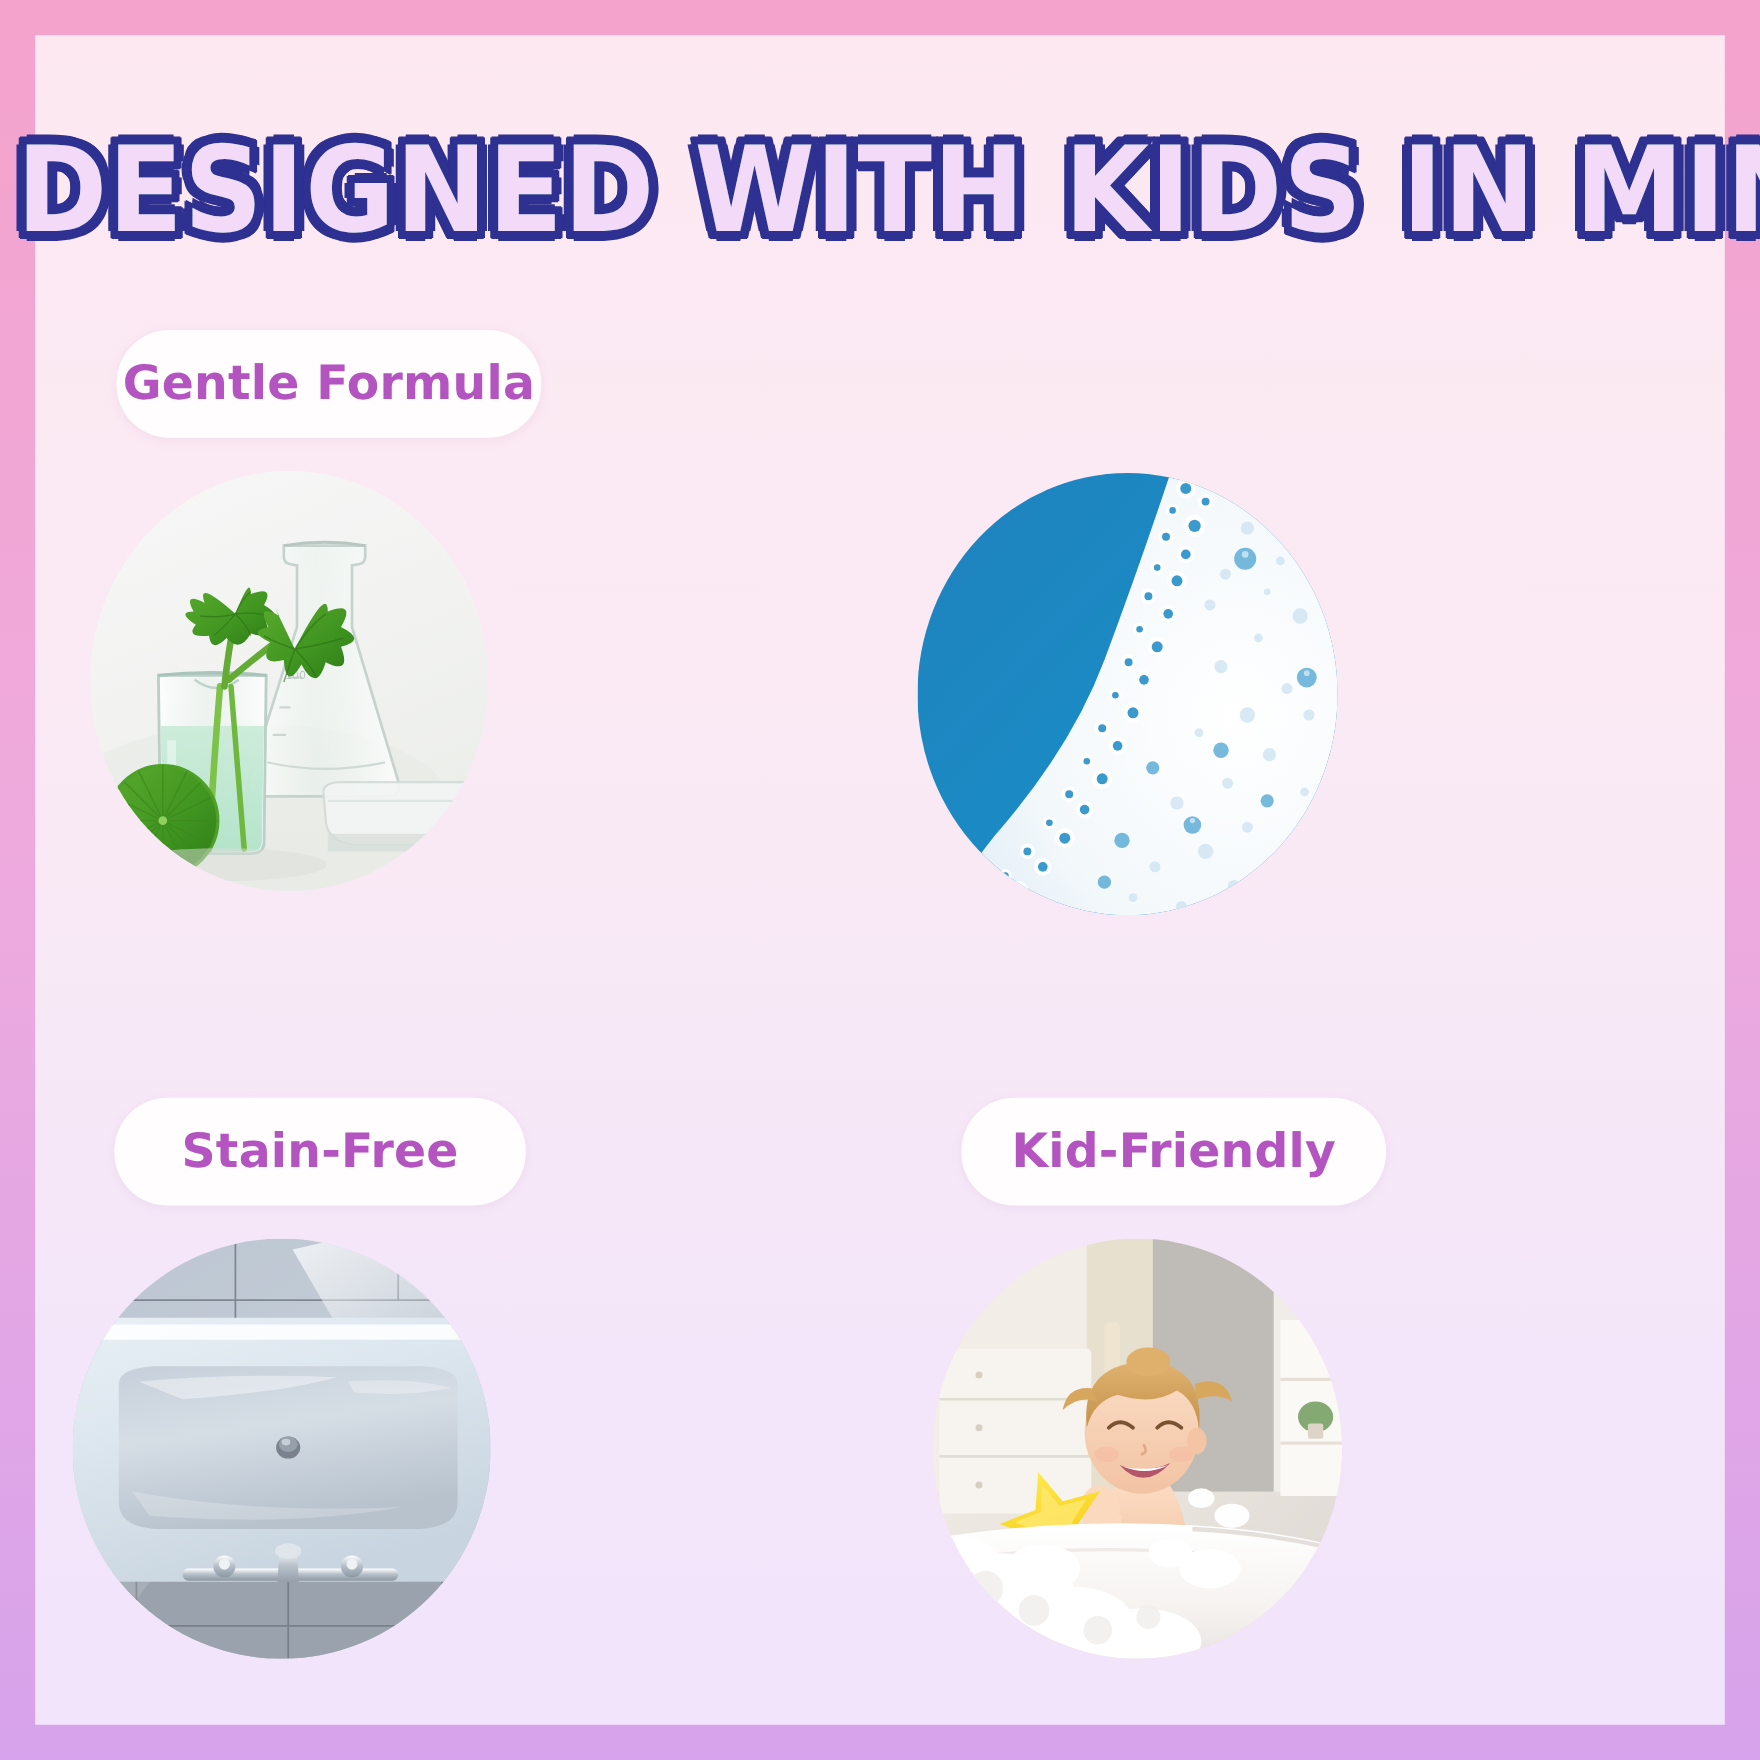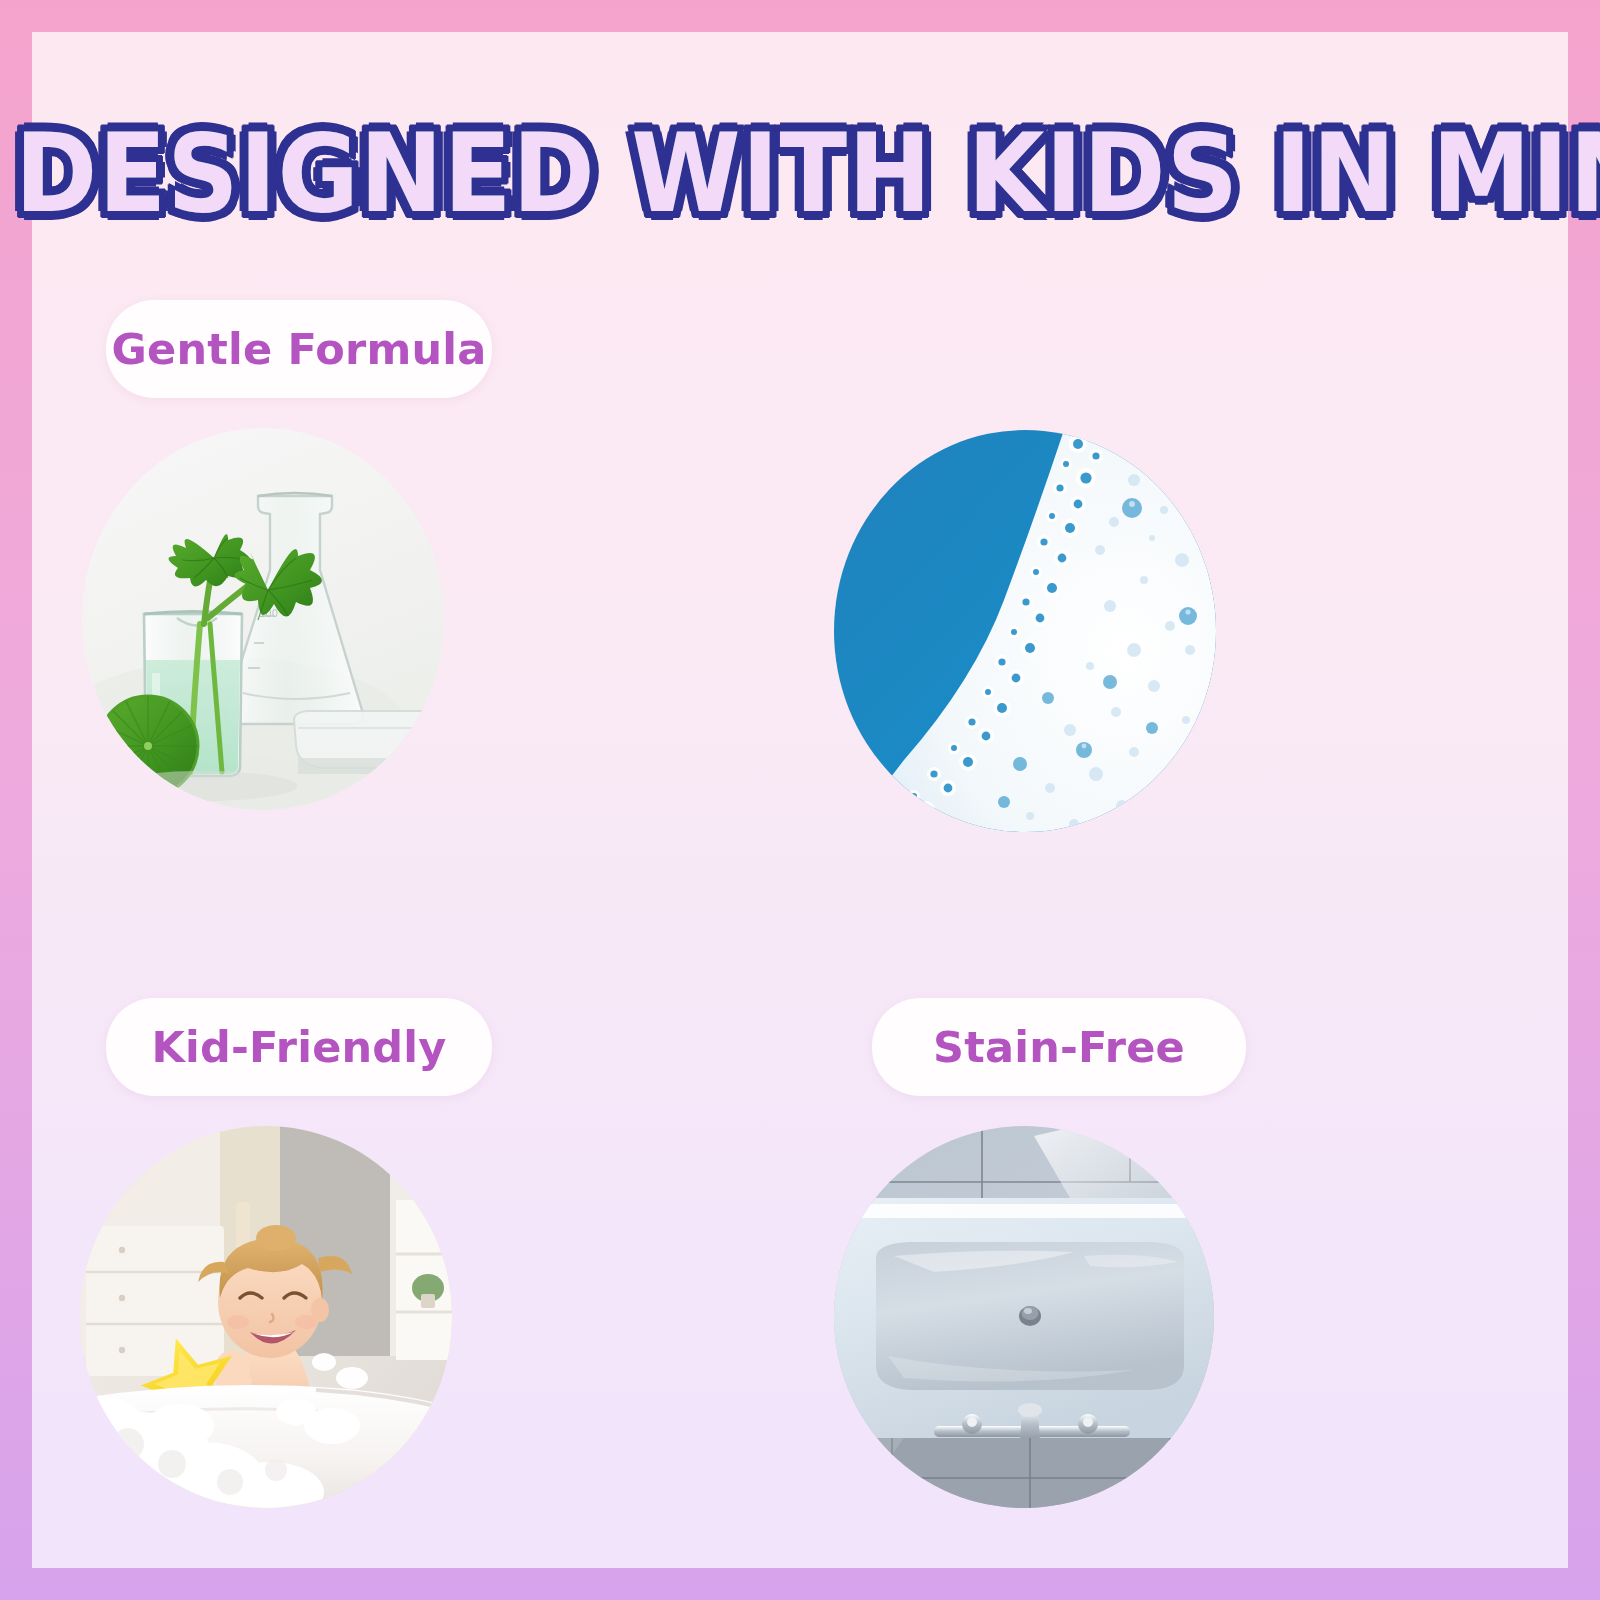--- a/index.html
+++ b/index.html
@@ -333,20 +333,108 @@
             <g fill="#ffffff" opacity=".55">
               <circle cx="298" cy="74" r="3"></circle>
                 <circle cx="354" cy="182" r="2.6"></circle>
                 <circle cx="250" cy="316" r="2.4"></circle>
             </g>
           </g>
         </svg>
       </div>
     </div>
 
+    <div class="cell c-right">
+      <div class="pill pill-w4">
+        <span class="pill-label">Stain-Free</span>
+      </div>
+
+      <div class="media m4">
+        <svg viewBox="0 0 380 382" preserveAspectRatio="xMidYMid slice">
+          <defs>
+            <linearGradient id="tilebg" x1="0" y1="0" x2="0.6" y2="1">
+              <stop offset="0%" stop-color="#bcc6d2"></stop>
+              <stop offset="60%" stop-color="#c3ccd6"></stop>
+              <stop offset="100%" stop-color="#aab4bf"></stop>
+            </linearGradient>
+            <linearGradient id="tubout" x1="0" y1="0" x2="0.5" y2="1">
+              <stop offset="0%" stop-color="#e9f0f6"></stop>
+              <stop offset="40%" stop-color="#dde7ef"></stop>
+              <stop offset="100%" stop-color="#c8d4df"></stop>
+            </linearGradient>
+            <linearGradient id="tubin" x1="0" y1="0" x2="0.3" y2="1">
+              <stop offset="0%" stop-color="#c7d0da"></stop>
+              <stop offset="45%" stop-color="#d5dde5"></stop>
+              <stop offset="100%" stop-color="#b7c2cd"></stop>
+            </linearGradient>
+            <linearGradient id="sunray" x1="0" y1="0" x2="1" y2="1">
+              <stop offset="0%" stop-color="#ffffff" stop-opacity=".95"></stop>
+              <stop offset="100%" stop-color="#ffffff" stop-opacity="0"></stop>
+            </linearGradient>
+            <linearGradient id="chrome" x1="0" y1="0" x2="0" y2="1">
+              <stop offset="0%" stop-color="#ffffff"></stop>
+              <stop offset="45%" stop-color="#b9c2cb"></stop>
+              <stop offset="100%" stop-color="#8d97a2"></stop>
+            </linearGradient>
+            <clipPath id="cliptub">
+                <rect width="380" height="382"></rect>
+              </clipPath>
+          </defs>
+
+          <g clip-path="url(#cliptub)">
+            <rect width="380" height="382" fill="url(#tilebg)"></rect>
+
+            <g stroke="#5c646e" stroke-width="1.6" opacity=".65">
+              <line x1="148" y1="0" x2="148" y2="100"></line>
+              <line x1="0" y1="56" x2="380" y2="56"></line>
+              <line x1="296" y1="0" x2="296" y2="56"></line>
+            </g>
+
+            <path d="M200 10 L330 -20 L380 60 L250 96 Z" fill="url(#sunray)" opacity=".85"></path>
+            <path d="M0 150 L90 120 L120 200 L20 240 Z" fill="url(#sunray)" opacity=".6"></path>
+
+            <path d="M-22 108 Q-22 74 30 72 L350 72 Q402 74 402 108 L402 274 Q402 310 348 312 L32 312 Q-22 310 -22 274 Z" fill="url(#tubout)"></path>
+
+            <path d="M-22 108 Q-22 80 30 78 L350 78 Q402 80 402 106 L402 118 Q402 94 350 92 L30 92 Q-22 94 -22 118 Z" fill="#ffffff" opacity=".85"></path>
+
+            <path d="M42 132 Q42 118 74 116 L318 116 Q350 118 350 132 L350 240 Q350 262 316 264 L76 264 Q42 262 42 240 Z" fill="url(#tubin)"></path>
+
+            <path d="M60 130 Q150 122 240 126 Q190 140 100 146 Z" fill="#ffffff" opacity=".4"></path>
+            <path d="M250 130 Q310 126 344 136 Q300 144 256 140 Z" fill="#ffffff" opacity=".3"></path>
+            <path d="M54 230 Q160 250 300 244 Q200 262 70 252 Z" fill="#ffffff" opacity=".22"></path>
+
+            <ellipse cx="196" cy="190" rx="11" ry="10" fill="#7a838d"></ellipse>
+            <ellipse cx="196" cy="187" rx="8.5" ry="7" fill="#96a0aa"></ellipse>
+            <ellipse cx="194" cy="185" rx="4" ry="3" fill="#c7ced5"></ellipse>
+
+            <rect x="100" y="300" width="196" height="11" rx="5" fill="url(#chrome)"></rect>
+            <path d="M188 284 Q196 280 204 284 L206 316 L186 316 Z" fill="url(#chrome)"></path>
+            <ellipse cx="196" cy="284" rx="12" ry="7" fill="#dfe5ea"></ellipse>
+            <circle cx="138" cy="298" r="10" fill="url(#chrome)"></circle>
+            <circle cx="138" cy="296" r="5" fill="#eef2f5"></circle>
+            <circle cx="254" cy="298" r="10" fill="url(#chrome)"></circle>
+            <circle cx="254" cy="296" r="5" fill="#eef2f5"></circle>
+            <circle cx="166" cy="334" r="9" fill="url(#chrome)"></circle>
+            <circle cx="166" cy="332" r="4.5" fill="#eef2f5"></circle>
+            <circle cx="224" cy="334" r="9" fill="url(#chrome)"></circle>
+            <circle cx="224" cy="332" r="4.5" fill="#eef2f5"></circle>
+
+            <rect x="-22" y="312" width="424" height="80" fill="#9aa3ad"></rect>
+            <g stroke="#6e777f" stroke-width="1.6" opacity=".75">
+              <line x1="58" y1="312" x2="58" y2="382"></line>
+              <line x1="196" y1="312" x2="196" y2="382"></line>
+              <line x1="336" y1="312" x2="336" y2="382"></line>
+              <line x1="-22" y1="352" x2="402" y2="352"></line>
+            </g>
+            <path d="M-22 312 L70 312 L20 382 L-22 382 Z" fill="#ffffff" opacity=".12"></path>
+          </g>
+        </svg>
+      </div>
+    </div>
+
     <div class="cell c-left">
       <div class="pill pill-w3">
         <span class="pill-label">Kid-Friendly</span>
       </div>
 
       <div class="media m3">
         <svg viewBox="0 0 372 382" preserveAspectRatio="xMidYMid slice">
           <defs>
             <linearGradient id="roombg" x1="0" y1="0" x2="1" y2="1">
               <stop offset="0%" stop-color="#f4efe7"></stop>
@@ -445,102 +533,14 @@
             <circle cx="48" cy="318" r="16"></circle>
               <circle cx="92" cy="338" r="14"></circle>
               <circle cx="150" cy="356" r="13"></circle>
             <circle cx="196" cy="344" r="11"></circle>
               <circle cx="24" cy="346" r="12"></circle>
           </g>
         </svg>
       </div>
     </div>
 
-    <div class="cell c-right">
-      <div class="pill pill-w4">
-        <span class="pill-label">Stain-Free</span>
-      </div>
-
-      <div class="media m4">
-        <svg viewBox="0 0 380 382" preserveAspectRatio="xMidYMid slice">
-          <defs>
-            <linearGradient id="tilebg" x1="0" y1="0" x2="0.6" y2="1">
-              <stop offset="0%" stop-color="#bcc6d2"></stop>
-              <stop offset="60%" stop-color="#c3ccd6"></stop>
-              <stop offset="100%" stop-color="#aab4bf"></stop>
-            </linearGradient>
-            <linearGradient id="tubout" x1="0" y1="0" x2="0.5" y2="1">
-              <stop offset="0%" stop-color="#e9f0f6"></stop>
-              <stop offset="40%" stop-color="#dde7ef"></stop>
-              <stop offset="100%" stop-color="#c8d4df"></stop>
-            </linearGradient>
-            <linearGradient id="tubin" x1="0" y1="0" x2="0.3" y2="1">
-              <stop offset="0%" stop-color="#c7d0da"></stop>
-              <stop offset="45%" stop-color="#d5dde5"></stop>
-              <stop offset="100%" stop-color="#b7c2cd"></stop>
-            </linearGradient>
-            <linearGradient id="sunray" x1="0" y1="0" x2="1" y2="1">
-              <stop offset="0%" stop-color="#ffffff" stop-opacity=".95"></stop>
-              <stop offset="100%" stop-color="#ffffff" stop-opacity="0"></stop>
-            </linearGradient>
-            <linearGradient id="chrome" x1="0" y1="0" x2="0" y2="1">
-              <stop offset="0%" stop-color="#ffffff"></stop>
-              <stop offset="45%" stop-color="#b9c2cb"></stop>
-              <stop offset="100%" stop-color="#8d97a2"></stop>
-            </linearGradient>
-            <clipPath id="cliptub">
-                <rect width="380" height="382"></rect>
-              </clipPath>
-          </defs>
-
-          <g clip-path="url(#cliptub)">
-            <rect width="380" height="382" fill="url(#tilebg)"></rect>
-
-            <g stroke="#5c646e" stroke-width="1.6" opacity=".65">
-              <line x1="148" y1="0" x2="148" y2="100"></line>
-              <line x1="0" y1="56" x2="380" y2="56"></line>
-              <line x1="296" y1="0" x2="296" y2="56"></line>
-            </g>
-
-            <path d="M200 10 L330 -20 L380 60 L250 96 Z" fill="url(#sunray)" opacity=".85"></path>
-            <path d="M0 150 L90 120 L120 200 L20 240 Z" fill="url(#sunray)" opacity=".6"></path>
-
-            <path d="M-22 108 Q-22 74 30 72 L350 72 Q402 74 402 108 L402 274 Q402 310 348 312 L32 312 Q-22 310 -22 274 Z" fill="url(#tubout)"></path>
-
-            <path d="M-22 108 Q-22 80 30 78 L350 78 Q402 80 402 106 L402 118 Q402 94 350 92 L30 92 Q-22 94 -22 118 Z" fill="#ffffff" opacity=".85"></path>
-
-            <path d="M42 132 Q42 118 74 116 L318 116 Q350 118 350 132 L350 240 Q350 262 316 264 L76 264 Q42 262 42 240 Z" fill="url(#tubin)"></path>
-
-            <path d="M60 130 Q150 122 240 126 Q190 140 100 146 Z" fill="#ffffff" opacity=".4"></path>
-            <path d="M250 130 Q310 126 344 136 Q300 144 256 140 Z" fill="#ffffff" opacity=".3"></path>
-            <path d="M54 230 Q160 250 300 244 Q200 262 70 252 Z" fill="#ffffff" opacity=".22"></path>
-
-            <ellipse cx="196" cy="190" rx="11" ry="10" fill="#7a838d"></ellipse>
-            <ellipse cx="196" cy="187" rx="8.5" ry="7" fill="#96a0aa"></ellipse>
-            <ellipse cx="194" cy="185" rx="4" ry="3" fill="#c7ced5"></ellipse>
-
-            <rect x="100" y="300" width="196" height="11" rx="5" fill="url(#chrome)"></rect>
-            <path d="M188 284 Q196 280 204 284 L206 316 L186 316 Z" fill="url(#chrome)"></path>
-            <ellipse cx="196" cy="284" rx="12" ry="7" fill="#dfe5ea"></ellipse>
-            <circle cx="138" cy="298" r="10" fill="url(#chrome)"></circle>
-            <circle cx="138" cy="296" r="5" fill="#eef2f5"></circle>
-            <circle cx="254" cy="298" r="10" fill="url(#chrome)"></circle>
-            <circle cx="254" cy="296" r="5" fill="#eef2f5"></circle>
-            <circle cx="166" cy="334" r="9" fill="url(#chrome)"></circle>
-            <circle cx="166" cy="332" r="4.5" fill="#eef2f5"></circle>
-            <circle cx="224" cy="334" r="9" fill="url(#chrome)"></circle>
-            <circle cx="224" cy="332" r="4.5" fill="#eef2f5"></circle>
-
-            <rect x="-22" y="312" width="424" height="80" fill="#9aa3ad"></rect>
-            <g stroke="#6e777f" stroke-width="1.6" opacity=".75">
-              <line x1="58" y1="312" x2="58" y2="382"></line>
-              <line x1="196" y1="312" x2="196" y2="382"></line>
-              <line x1="336" y1="312" x2="336" y2="382"></line>
-              <line x1="-22" y1="352" x2="402" y2="352"></line>
-            </g>
-            <path d="M-22 312 L70 312 L20 382 L-22 382 Z" fill="#ffffff" opacity=".12"></path>
-          </g>
-        </svg>
-      </div>
-    </div>
-
   </div>
 </div>
 
 </body></html>

